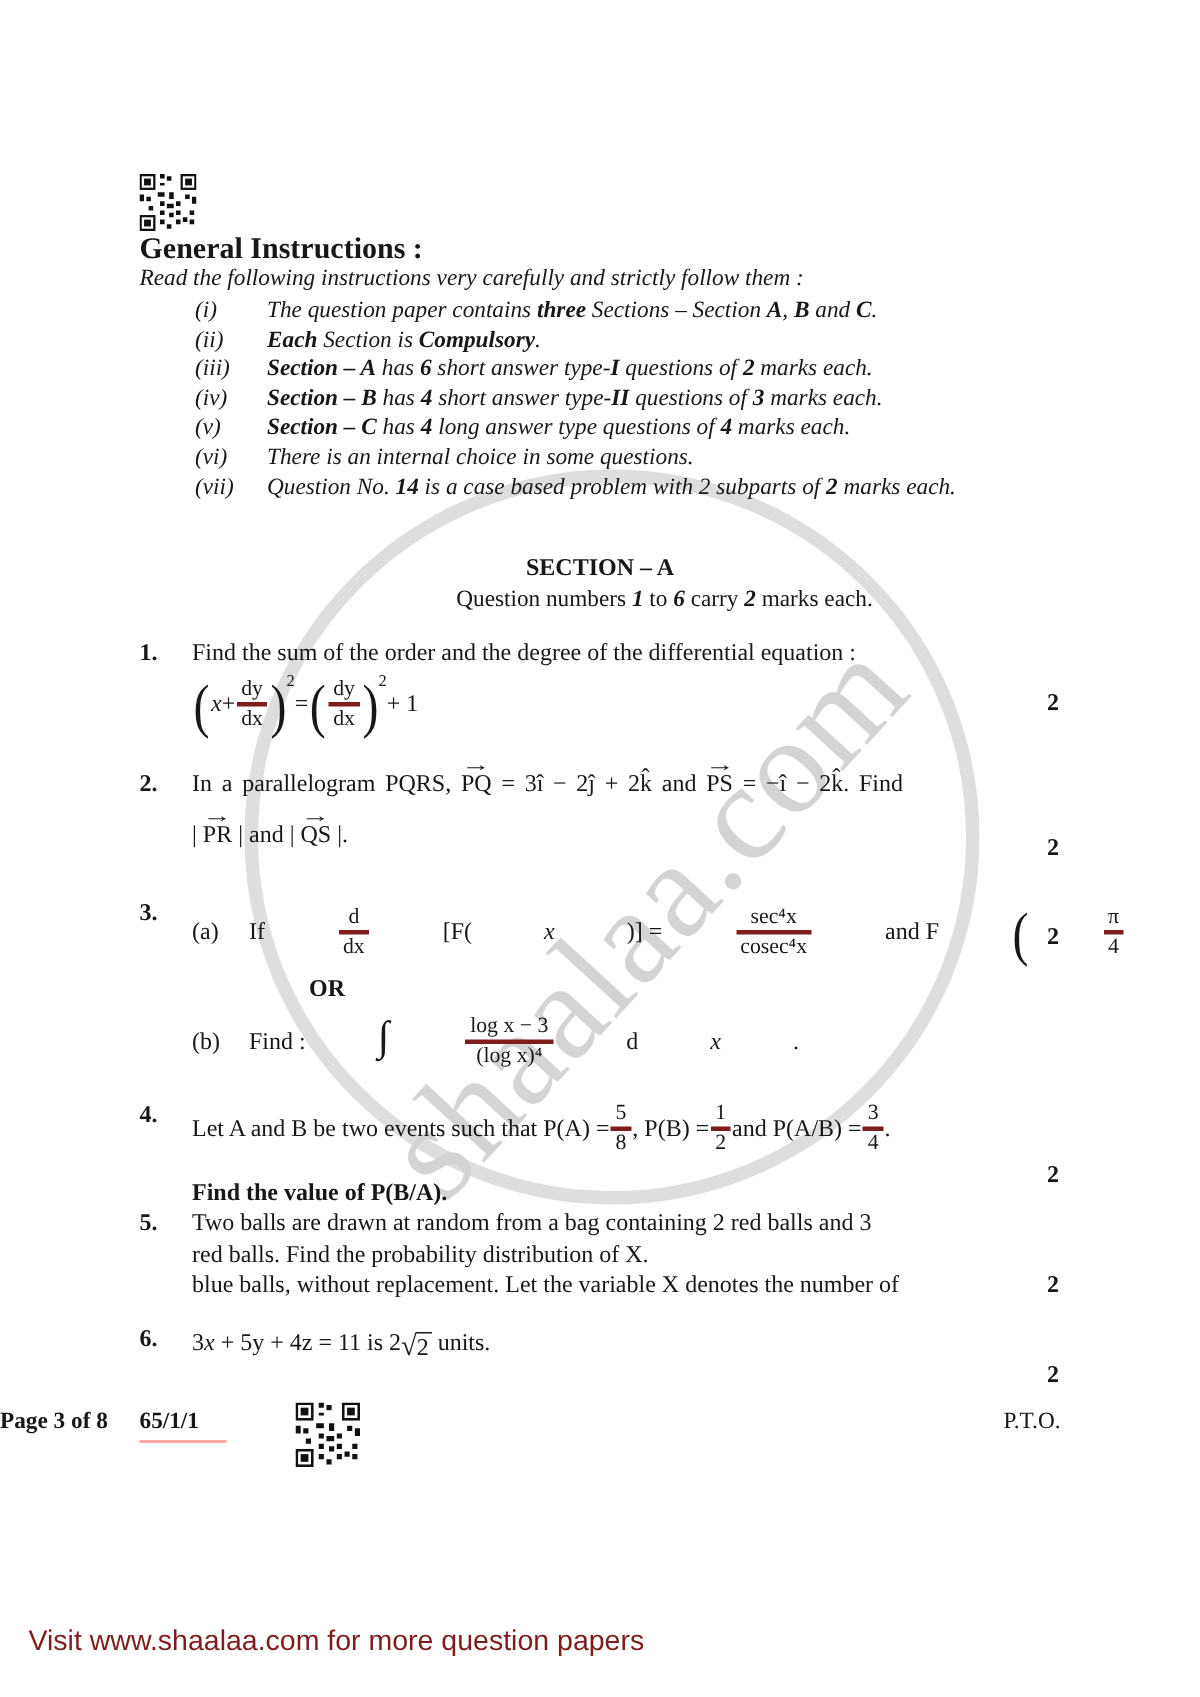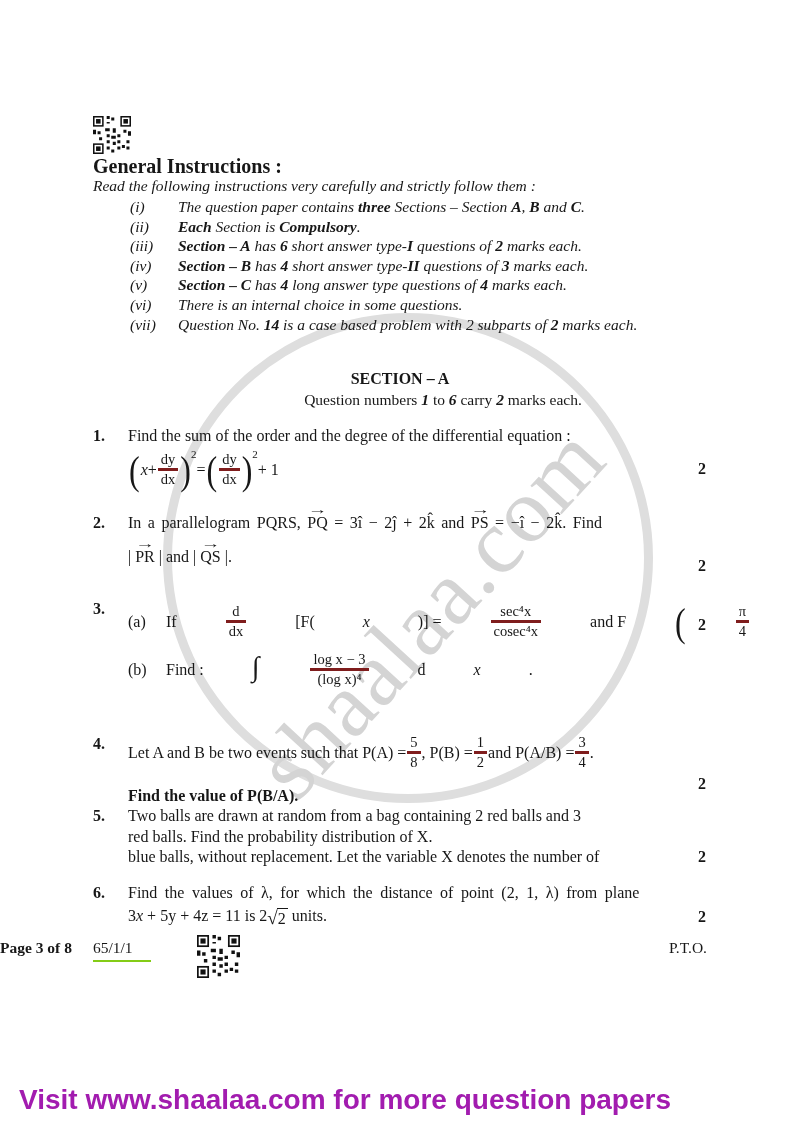--- a/index.html
+++ b/index.html
@@ -50,28 +50,28 @@
   .psup{font-size:11px;position:relative;top:-16px;margin-left:-1px;}
   .int{font-size:28px;vertical-align:middle;position:relative;top:-3px;margin-right:2px;line-height:0;}
   .it{font-style:italic;}
   .vec{position:relative;display:inline-block;}
   .vec-arrow{position:absolute;left:0;top:-13px;width:100%;text-align:center;font-size:13px;
              transform:scaleX(1.5);transform-origin:center;letter-spacing:0;}
   .sqrt{display:inline-flex;align-items:flex-start;vertical-align:-3px;line-height:1.05;}
   .sqrt .rs{font-size:19px;line-height:1;position:relative;top:0;margin-right:-1px;}
   .sqrt .rb{border-top:1.5px solid #171717;padding:1px 2px 0 1px;line-height:1.1;}
   
-  .f-code{position:absolute;left:93px;top:939px;font-weight:normal;font-size:15.5px;
-          border-bottom:2px solid #84cc16;padding:0 18px 3px 0;}
+  .f-code{position:absolute;left:93px;top:939px;font-weight:bold;font-size:15.5px;
+          border-bottom:2px solid #fca5a5;padding:0 18px 3px 0;}
   .f-page{position:absolute;left:0;top:939px;width:702px;text-align:left;
           font-weight:bold;font-size:15.5px;}
   .f-pto{position:absolute;right:93px;top:939px;font-weight:normal;font-size:15.5px;}
   
   .visit{position:absolute;left:19px;top:1084px;font-family:"Liberation Sans",sans-serif;
-         font-size:28px;color:#a21caf;font-weight:bold;}
+         font-size:19px;color:#7f1d1d;}
 </style>
 </head>
 <body>
 
 <div class="page">
 
   <div class="wm-circle"></div>
   <div class="wm-text">shaalaa.com</div>
 
   <svg class="qr qr-top" viewBox="0 0 25 25" xmlns="http://www.w3.org/2000/svg">
@@ -195,20 +195,21 @@
             <span> = </span>
             <span class="frac">
               <span class="fn">π</span>
               <span class="fd">4</span>
             </span>
             <span> , then find F(</span>
             <span class="it">x</span>
             <span>).</span>
           </div>
       </div>
+      <div class="or">OR</div>
       <div class="q3row" style="margin-top:2px;">
         <span class="q-sub">(b)</span>
         <div class="q3content">
             <span>Find : </span>
             <span class="int">∫</span>
             <span class="frac">
               <span class="fn">log x − 3</span>
               <span class="fd">(log x)⁴</span>
             </span>
             <span> d</span>
@@ -252,21 +253,20 @@
       <div class="q-line">Two balls are drawn at random from a bag containing 2 red balls and 3</div>
       <div class="q-line">red balls. Find the probability distribution of X.</div>
       <div class="q-line">blue balls, without replacement. Let the variable X denotes the number of</div>
     </div>
     <span class="q-marks" style="top:41px;">2</span>
   </div>
 
   <div class="q" style="top:883px;">
     <span class="q-num">6.</span>
     <div class="q-body">
-      <div class="q-line ws2">Find the values of λ, for which the distance of point (2, 1, λ) from plane</div>
       <div class="q-line" style="margin-top:3px;"><span>3</span><span class="it">x</span><span> + 5y + 4z = 11 is 2</span><span class="sqrt">
             <span class="rs">√</span>
             <span class="rb">2</span>
           </span><span> units.</span></div>
     </div>
     <span class="q-marks" style="top:24px;">2</span>
   </div>
 
   <div class="f-code">65/1/1</div>
   <svg class="qr qr-footer" viewBox="0 0 25 25" xmlns="http://www.w3.org/2000/svg">

